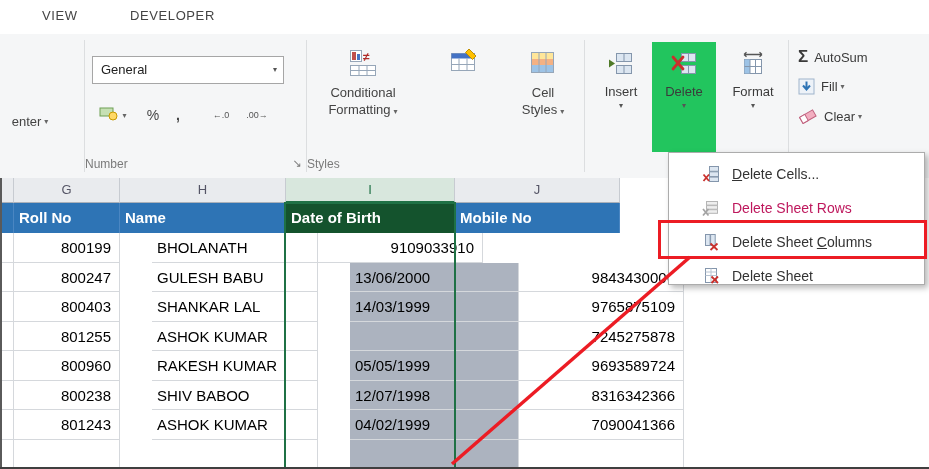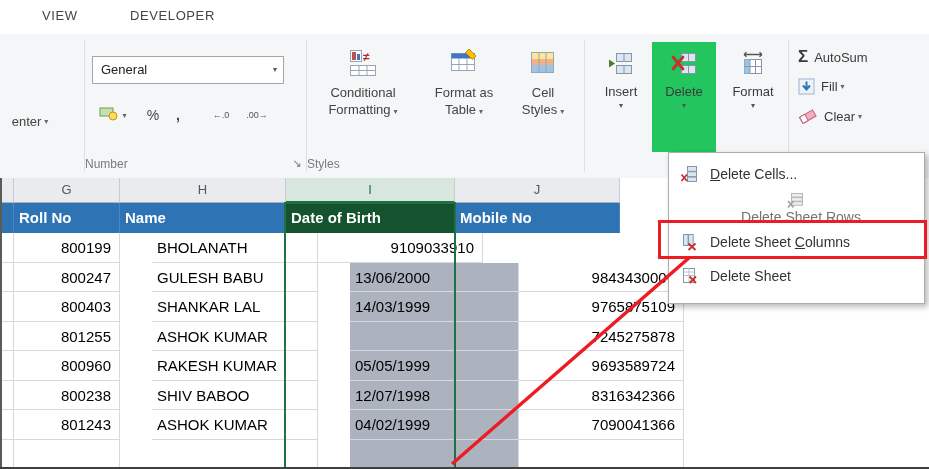--- a/index.html
+++ b/index.html
@@ -56,24 +56,24 @@
   .drow{position:absolute;left:0;height:29.5px;display:flex;font-size:15px;color:#000;}
   .dcell{box-sizing:border-box;background:#fff;border-right:1px solid #D5D8DC;border-bottom:1px solid #D5D8DC;
          line-height:29px;overflow:hidden;white-space:nowrap;cursor:cell;}
   .dcell.num{text-align:right;padding-right:8px;}
   .dcell.txt{padding-left:5px;margin-left:32px;}
   .dcell.selcell{background:#ACB3BF;}
   .selborder{position:absolute;left:284px;top:202px;width:172px;height:272px;border:2px solid #1F7145;
              box-sizing:border-box;z-index:3;pointer-events:none;}
 
   
-  .menu{position:absolute;left:668px;top:152px;width:257px;height:152px;background:#fff;border:1px solid #ACACAC;
-        box-sizing:border-box;box-shadow:3px 3px 6px rgba(0,0,0,.28);z-index:5;padding-top:4px;}
+  .menu{position:absolute;left:668px;top:152px;width:257px;height:133px;background:#fff;border:1px solid #ACACAC;
+        box-sizing:border-box;box-shadow:3px 3px 6px rgba(0,0,0,.28);z-index:5;padding-top:4px;padding-left:22px;}
   .mi{display:flex;align-items:center;height:34px;padding-left:9px;font-size:14px;color:#333;cursor:pointer;}
-  .mi.disabled{color:#737373;cursor:default;flex-direction:column;}
+  .mi.disabled{color:#be185d;cursor:default;}
   .mico{width:22px;margin-right:10px;display:flex;justify-content:center;align-items:center;}
   .mi u{text-decoration:underline;}
 
   
   .redbox{position:absolute;left:658px;top:220px;width:269px;height:39px;border:3px solid #EC1C24;
           box-sizing:border-box;z-index:6;pointer-events:none;}
   .annot{position:absolute;left:0;top:0;width:929px;height:469px;z-index:7;pointer-events:none;}
   .edge-bottom{position:absolute;left:0;top:467px;width:929px;height:2px;background:#3F3F3F;z-index:8;}
   .edge-left{position:absolute;left:0;top:178px;width:2px;height:291px;background:#5A5A5A;z-index:8;}
 </style>
@@ -140,24 +140,20 @@
       <span class="bicon">
         <svg width="30" height="30">
           <rect x="2.5" y="5.5" width="23" height="17" fill="#fff" stroke="#96A6B8"></rect>
           <rect x="2.5" y="5.5" width="23" height="5" fill="#4472C4"></rect>
           <line x1="10" y1="10.5" x2="10" y2="22.5" stroke="#96A6B8"></line>
             <line x1="18" y1="10.5" x2="18" y2="22.5" stroke="#96A6B8"></line>
           <line x1="2.5" y1="16.5" x2="25.5" y2="16.5" stroke="#96A6B8"></line>
           <polygon points="20,1 27,8 23.5,11.5 16.5,4.5" fill="#FFC000" stroke="#BF8F00"></polygon>
         </svg>
       </span>
-      <span class="blbl">
-        <span>Format as</span><br>
-        <span>Table</span><span class="dd">▾</span>
-      </span>
     </div>
     <div class="bigbtn" style="left:512px;width:62px">
       <span class="bicon">
         <svg width="30" height="30">
           <rect x="3.5" y="4.5" width="22" height="20" fill="#fff" stroke="#96A6B8"></rect>
           <rect x="4" y="5" width="21" height="6" fill="#FFE699"></rect>
             <rect x="4" y="11" width="21" height="6" fill="#F4B183"></rect>
             <rect x="4" y="17" width="21" height="7" fill="#9DC3E6"></rect>
           <line x1="11" y1="4.5" x2="11" y2="24.5" stroke="#96A6B8"></line>
             <line x1="18" y1="4.5" x2="18" y2="24.5" stroke="#96A6B8"></line>

